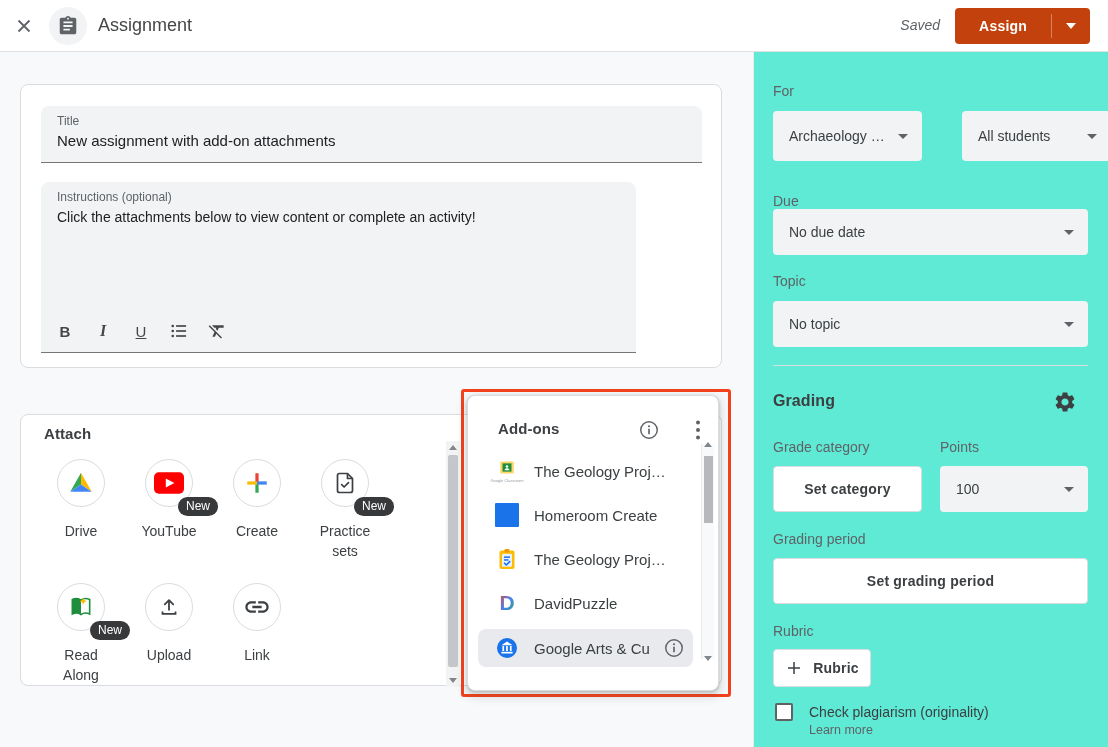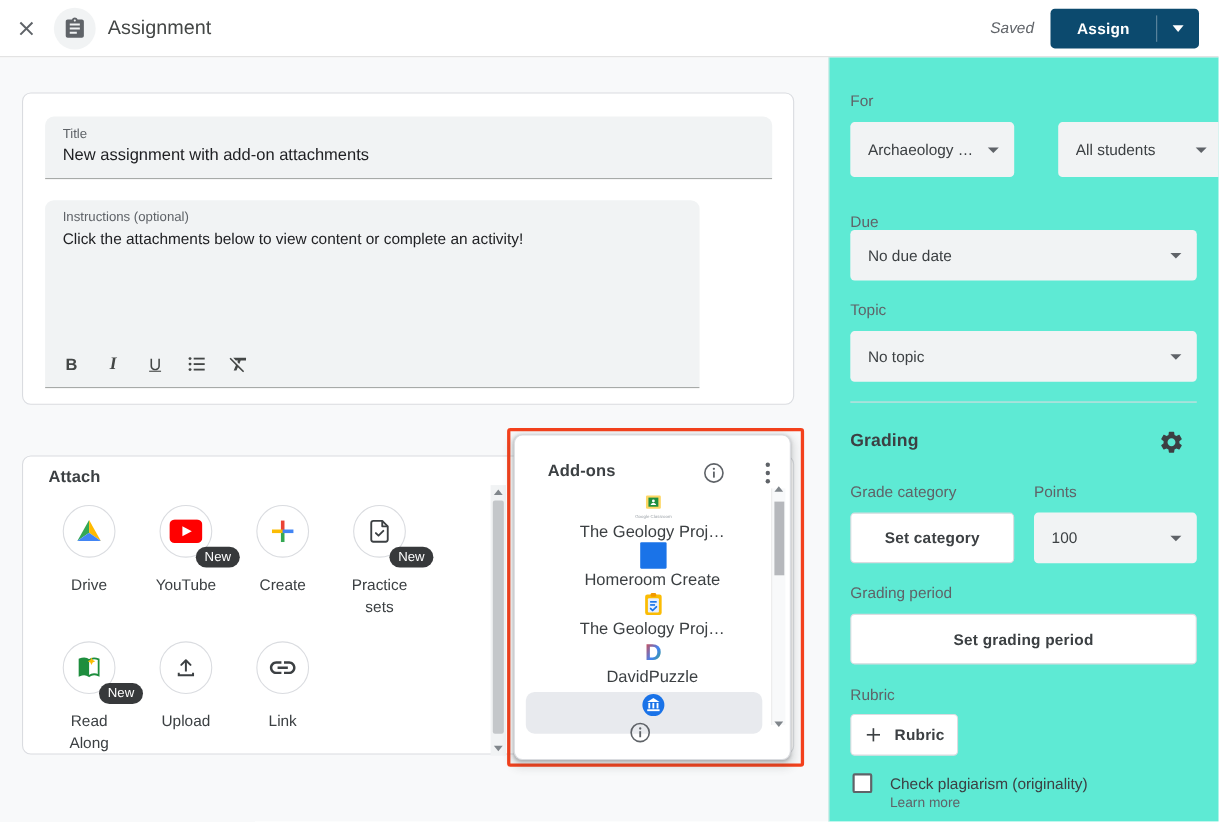--- a/index.html
+++ b/index.html
@@ -7,21 +7,21 @@
   .stage {
     position: relative; width: 1108px; height: 747px; overflow: hidden;
     background:#fff; font-family:"Liberation Sans", sans-serif; color:#202124;
   }
   
   .topbar { position:absolute; top:0; left:0; width:1108px; height:52px; background:#fff; border-bottom:1px solid #e0e0e0; z-index:5; }
   .close-btn { position:absolute; left:13px; top:15px; width:22px; height:22px; cursor:pointer; }
   .hdr-icon-circle { position:absolute; left:49px; top:7px; width:38px; height:38px; border-radius:50%; background:#f1f3f4; display:flex; align-items:center; justify-content:center; }
   .hdr-title { position:absolute; left:98px; top:15px; font-size:18px; color:#444746; }
   .saved-txt { position:absolute; right:168px; top:17px; font-size:14px; font-style:italic; color:#5f6368; }
-  .assign-split { position:absolute; right:18px; top:8px; height:36px; display:flex; border-radius:4px; overflow:hidden; background:#0c4a6e; }
+  .assign-split { position:absolute; right:18px; top:8px; height:36px; display:flex; border-radius:4px; overflow:hidden; background:#c2410c; }
   .assign-main { padding:0 24px; color:#fff; font-size:14px; font-weight:bold; display:flex; align-items:center; cursor:pointer; letter-spacing:.2px; }
   .assign-div { width:1px; background:rgba(255,255,255,.35); margin:6px 0; }
   .assign-arrow { width:38px; display:flex; align-items:center; justify-content:center; cursor:pointer; }
   .caret-w { width:0; height:0; border-left:5px solid transparent; border-right:5px solid transparent; border-top:6px solid #fff; }
 
   
   .main-bg { position:absolute; left:0; top:52px; width:753px; height:695px; background:#f8f9fa; }
   .card { position:absolute; background:#fff; border:1px solid #dadce0; border-radius:8px; }
   .card1 { left:20px; top:84px; width:702px; height:284px; }
   .card2 { left:20px; top:414px; width:702px; height:272px; }
@@ -50,21 +50,21 @@
   .tri-up { width:0; height:0; border-left:4px solid transparent; border-right:4px solid transparent; border-bottom:5px solid #80868b; }
   .tri-dn { width:0; height:0; border-left:4px solid transparent; border-right:4px solid transparent; border-top:5px solid #80868b; }
   .sb-arrow { position:absolute; left:3px; cursor:pointer; }
 
   
   .popup-outline { position:absolute; left:461px; top:389px; width:270px; height:308px; border:3px solid #f4411c; border-radius:3px; z-index:3; pointer-events:none; }
   .popup { position:absolute; left:467px; top:395px; width:252px; height:296px; background:#fff; border:1px solid #dadce0; border-radius:8px; box-shadow:0 1px 3px rgba(60,64,67,.3), 0 4px 8px 3px rgba(60,64,67,.15); z-index:4; }
   .popup-heading { position:absolute; left:30px; top:24px; font-size:15px; font-weight:bold; color:#3c4043; letter-spacing:.1px; }
   .popup-info { position:absolute; left:170px; top:23px; width:22px; height:22px; cursor:pointer; }
   .popup-dots { position:absolute; left:224px; top:23px; width:12px; height:22px; cursor:pointer; display:flex; align-items:center; justify-content:center; }
-  .ao-row { position:absolute; left:10px; width:216px; height:44px; display:flex; align-items:center; cursor:pointer; border-radius:8px;flex-direction:column; }
+  .ao-row { position:absolute; left:10px; width:216px; height:44px; display:flex; align-items:center; cursor:pointer; border-radius:8px; }
   .ao-row.hovered { background:#e8eaee; width:215px; height:38px; margin-top:3px; }
   .ao-ic { width:26px; margin-left:16px; flex:0 0 26px; display:flex; flex-direction:column; align-items:center; }
   .ao-label { margin-left:14px; font-size:15px; color:#3c4043; white-space:nowrap; overflow:hidden; flex:1; }
   .ao-row-info { width:22px; height:22px; margin-right:8px; flex:0 0 22px; cursor:pointer; }
   .ao-caption { font-size:4px; color:#9aa0a6; line-height:5px; white-space:nowrap; }
   .popup-sb { position:absolute; left:233px; top:48px; width:13px; height:215px; background:#f8f9fa; border-left:1px solid #ececec; }
   .popup-sb .sb-thumb { position:absolute; left:2px; top:12px; width:9px; height:67px; background:#b6b8bc; cursor:pointer; }
 
   
   .sidebar { position:absolute; left:753px; top:52px; width:355px; height:695px; background:#5eead4; border-left:1px solid #ebebeb; }

